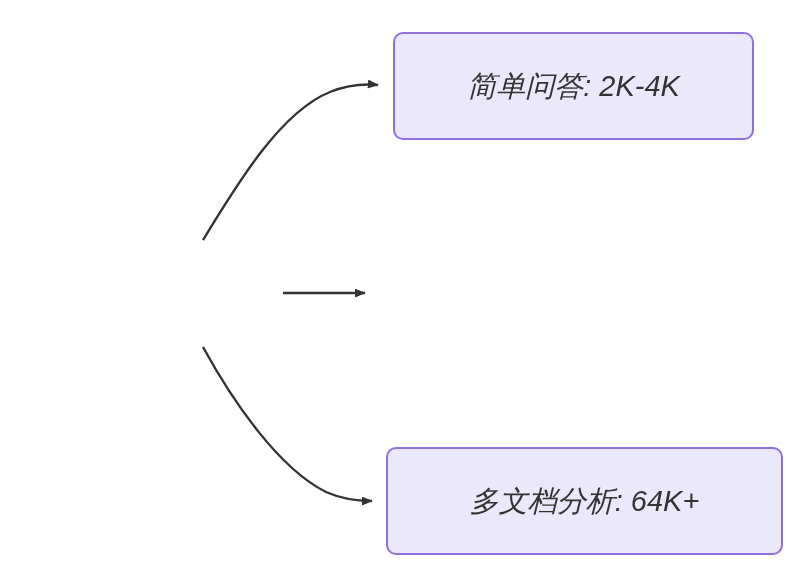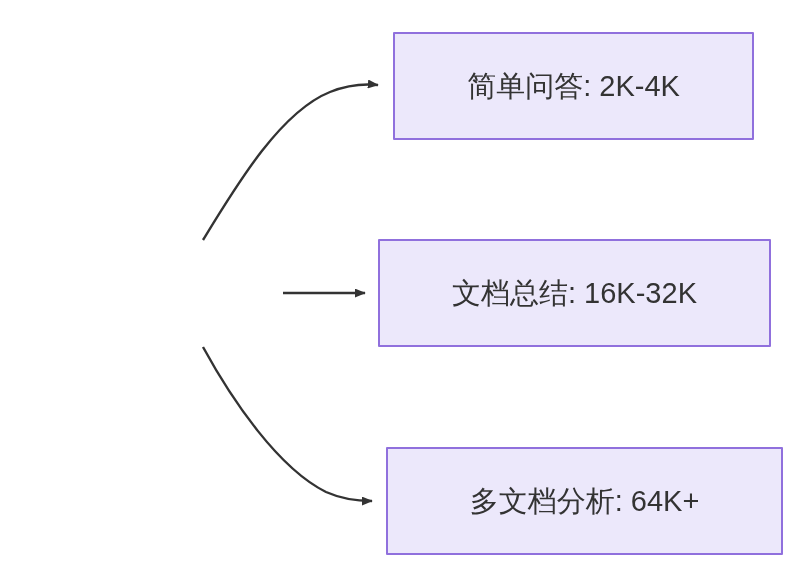--- a/index.html
+++ b/index.html
@@ -24,25 +24,26 @@
     top: 0;
     width: 787px;
     height: 572px;
     pointer-events: none;
   }
   .flow-node {
     position: absolute;
     box-sizing: border-box;
     background: #ece8fb;
     border: 2px solid #9070dd;
-    border-radius: 1px;
+    border-radius: 10px;
     display: flex;
     align-items: center;
     justify-content: center;
     text-align: center;
+    font-style: italic;
   }
   .flow-node-label {
     color: #333333;
     font-size: 29px;
     line-height: 1.2;
     letter-spacing: 0px;
     white-space: nowrap;
     font-family: "Liberation Sans", "DejaVu Sans", sans-serif;
   }
   
@@ -68,21 +69,18 @@
     <path d="M 283 293 L 365 293" fill="none" stroke="#333333" stroke-width="2.4" marker-end="url(#arrowhead)"></path>
 
     <path d="M 203 347 C 232 400, 278 468, 326 492 C 344 500, 360 501, 372 501" fill="none" stroke="#333333" stroke-width="2.4" marker-end="url(#arrowhead)"></path>
   </svg>
 
 
   <div class="flow-node" id="node-simple">
     <span class="flow-node-label">简单问答: 2K-4K</span>
   </div>
 
-  <div class="flow-node" id="node-doc">
-    <span class="flow-node-label">文档总结: 16K-32K</span>
-  </div>
 
   <div class="flow-node" id="node-multidoc">
     <span class="flow-node-label">多文档分析: 64K+</span>
   </div>
 
 </div>
 
 </body></html>

